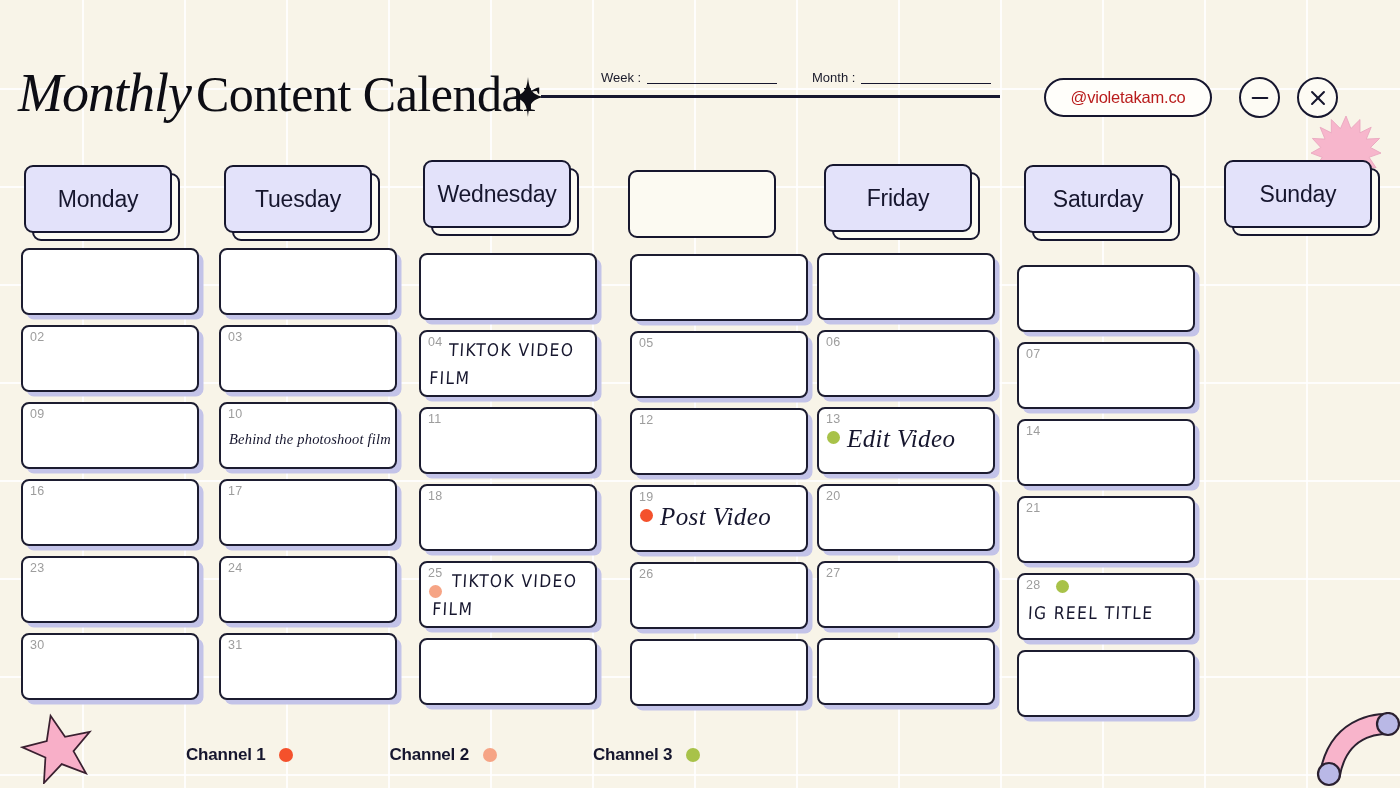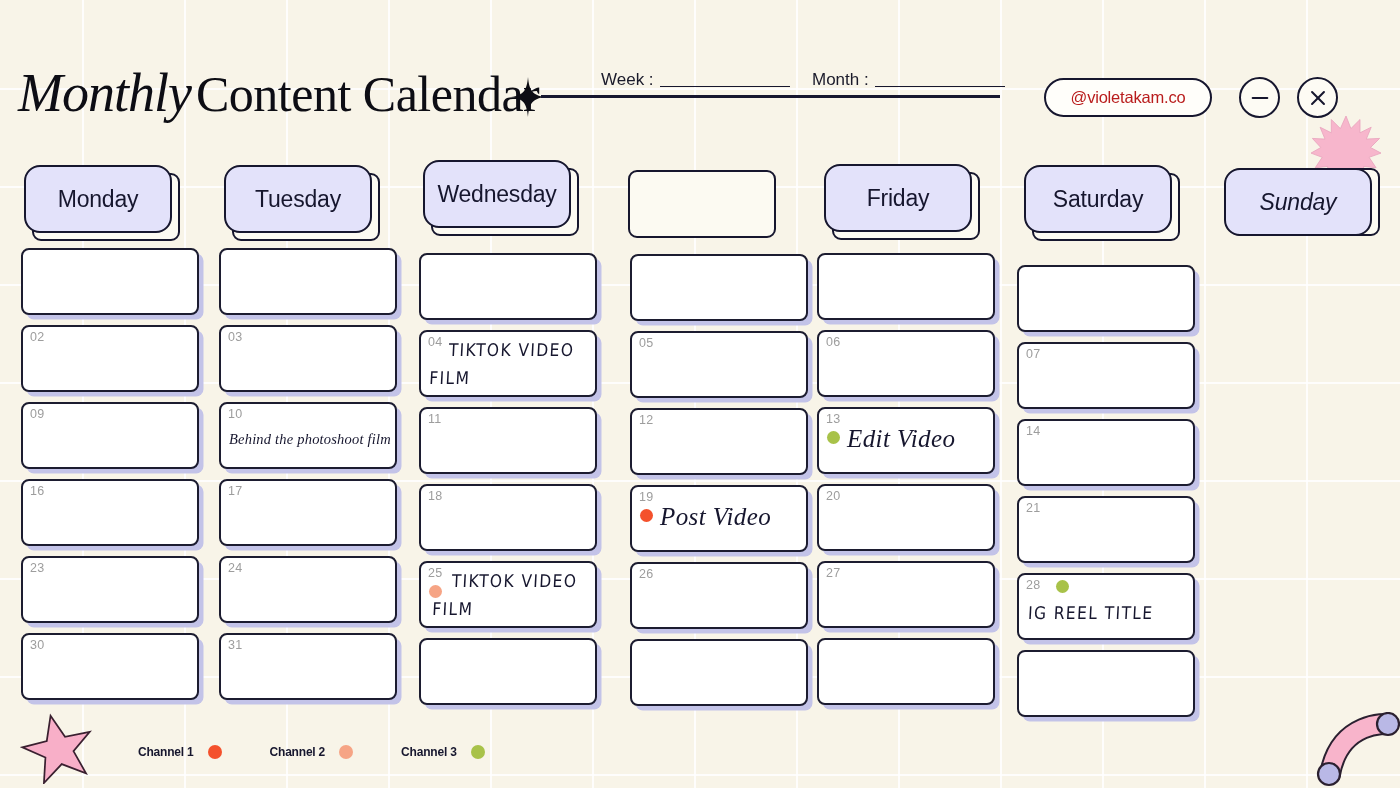--- a/index.html
+++ b/index.html
@@ -58,21 +58,21 @@
     position: absolute;
     left: 541px;
     top: 95px;
     width: 459px;
     height: 3px;
     background: #16162e;
   }
 
   .field-group {
     position: absolute;
-    font-size: 17px;
+    font-size: 13px;
     color: #1a1a2a;
     white-space: nowrap;
   }
   #field-week { left: 601px; top: 70px; }
   #field-month { left: 812px; top: 70px; }
   .field-line {
     display: inline-block;
     width: 130px;
     border-bottom: 1.6px solid #16162e;
     margin-left: 6px;
@@ -160,21 +160,21 @@
     position: relative;
     height: 92px;
     display: flex;
     align-items: flex-start;
   }
   .day-header {
     position: relative;
     width: 148px;
     height: 68px;
     border: 2.2px solid #16162e;
-    border-radius: 16px;
+    border-radius: 9px;
     background: #e3e2fa;
     display: flex;
     align-items: center;
     justify-content: center;
     font-size: 23px;
     color: #16162e;
     z-index: 2;
     letter-spacing: -0.2px;
   }
   .day-header-shadow {
@@ -193,21 +193,21 @@
   .col-1 .day-header { margin-left: 14px; margin-top: 5px; }
   .col-1 .day-header-shadow { left: 22px; top: 13px; }
   .col-2 .day-header { margin-left: 13px; margin-top: 0px; }
   .col-2 .day-header-shadow { left: 21px; top: 8px; }
   .col-3 .day-header { margin-left: 10px; margin-top: 2px; }
   .col-3 .day-header-shadow { left: 18px; top: 10px; }
   .col-4 .day-header { margin-left: 14px; margin-top: 4px; }
   .col-4 .day-header-shadow { left: 22px; top: 12px; }
   .col-5 .day-header { margin-left: 14px; margin-top: 5px; }
   .col-5 .day-header-shadow { left: 22px; top: 13px; }
-  .col-6 .day-header { margin-left: 14px; margin-top: 8px; font-style: italic; }
+  .col-6 .day-header { margin-left: 14px; margin-top: 0px; }
   .col-6 .day-header-shadow { left: 22px; top: 8px; }
 
   
   .cells { position: relative; }
 
   .cell-wrap {
     position: relative;
     height: 77px;
     margin-bottom: 0px;
   }
@@ -287,24 +287,25 @@
     align-items: center;
     gap: 48px;
     z-index: 4;
   }
   .legend-item {
     display: flex;
     align-items: center;
     gap: 14px;
   }
   .legend-label {
-    font-size: 12px;
+    font-size: 17px;
     font-weight: bold;
     color: #16162e;
     letter-spacing: -0.2px;
+    margin-left: 48px;
   }
   .legend-dot {
     width: 14px;
     height: 14px;
     border-radius: 50%;
   }
 </style>
 </head>
 <body>
 

